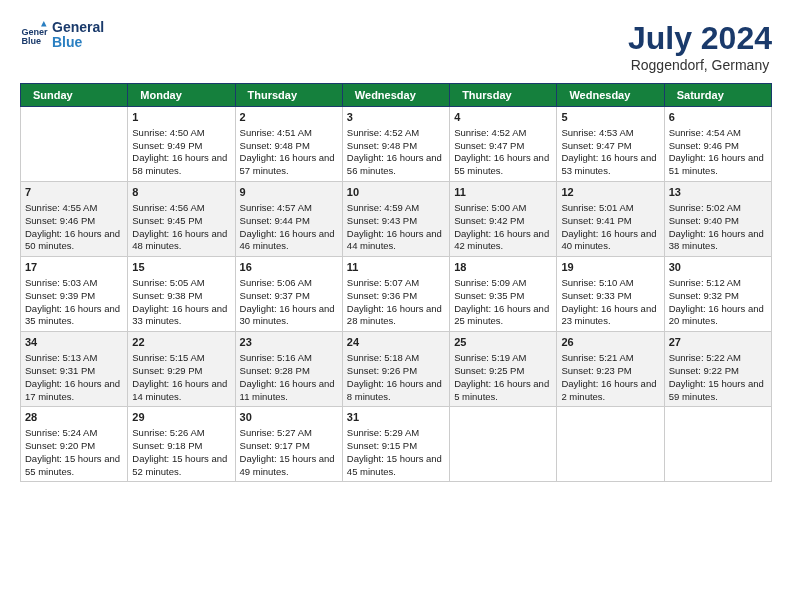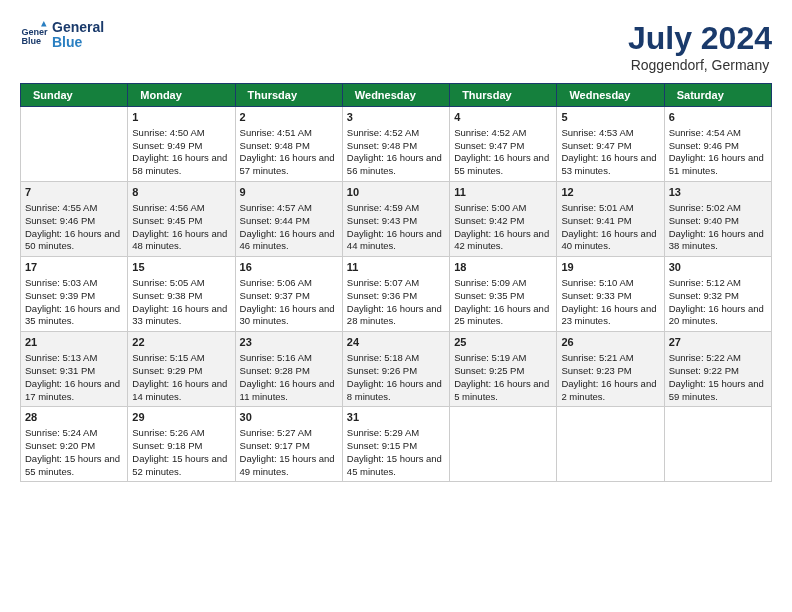--- a/index.html
+++ b/index.html
@@ -141,21 +141,21 @@
         <tr class="row-odd">
           <td><span class="date-num">17</span><span>Sunrise: 5:03 AM<br>Sunset: 9:39 PM<br>Daylight: 16 hours and 35 minutes.</span></td>
           <td><span class="date-num">15</span><span>Sunrise: 5:05 AM<br>Sunset: 9:38 PM<br>Daylight: 16 hours and 33 minutes.</span></td>
           <td><span class="date-num">16</span><span>Sunrise: 5:06 AM<br>Sunset: 9:37 PM<br>Daylight: 16 hours and 30 minutes.</span></td>
           <td><span class="date-num">11</span><span>Sunrise: 5:07 AM<br>Sunset: 9:36 PM<br>Daylight: 16 hours and 28 minutes.</span></td>
           <td><span class="date-num">18</span><span>Sunrise: 5:09 AM<br>Sunset: 9:35 PM<br>Daylight: 16 hours and 25 minutes.</span></td>
           <td><span class="date-num">19</span><span>Sunrise: 5:10 AM<br>Sunset: 9:33 PM<br>Daylight: 16 hours and 23 minutes.</span></td>
           <td><span class="date-num">30</span><span>Sunrise: 5:12 AM<br>Sunset: 9:32 PM<br>Daylight: 16 hours and 20 minutes.</span></td>
         </tr>
         <tr class="row-even">
-          <td><span class="date-num">21</span><span>Sunrise: 5:13 AM<br>Sunset: 9:31 PM<br>Daylight: 16 hours and 17 minutes.</span></td>
+          <td><span class="date-num">34</span><span>Sunrise: 5:13 AM<br>Sunset: 9:31 PM<br>Daylight: 16 hours and 17 minutes.</span></td>
           <td><span class="date-num">22</span><span>Sunrise: 5:15 AM<br>Sunset: 9:29 PM<br>Daylight: 16 hours and 14 minutes.</span></td>
           <td><span class="date-num">23</span><span>Sunrise: 5:16 AM<br>Sunset: 9:28 PM<br>Daylight: 16 hours and 11 minutes.</span></td>
           <td><span class="date-num">24</span><span>Sunrise: 5:18 AM<br>Sunset: 9:26 PM<br>Daylight: 16 hours and 8 minutes.</span></td>
           <td><span class="date-num">25</span><span>Sunrise: 5:19 AM<br>Sunset: 9:25 PM<br>Daylight: 16 hours and 5 minutes.</span></td>
           <td><span class="date-num">26</span><span>Sunrise: 5:21 AM<br>Sunset: 9:23 PM<br>Daylight: 16 hours and 2 minutes.</span></td>
           <td><span class="date-num">27</span><span>Sunrise: 5:22 AM<br>Sunset: 9:22 PM<br>Daylight: 15 hours and 59 minutes.</span></td>
         </tr>
         <tr class="row-odd">
           <td><span class="date-num">28</span><span>Sunrise: 5:24 AM<br>Sunset: 9:20 PM<br>Daylight: 15 hours and 55 minutes.</span></td>
           <td><span class="date-num">29</span><span>Sunrise: 5:26 AM<br>Sunset: 9:18 PM<br>Daylight: 15 hours and 52 minutes.</span></td>

